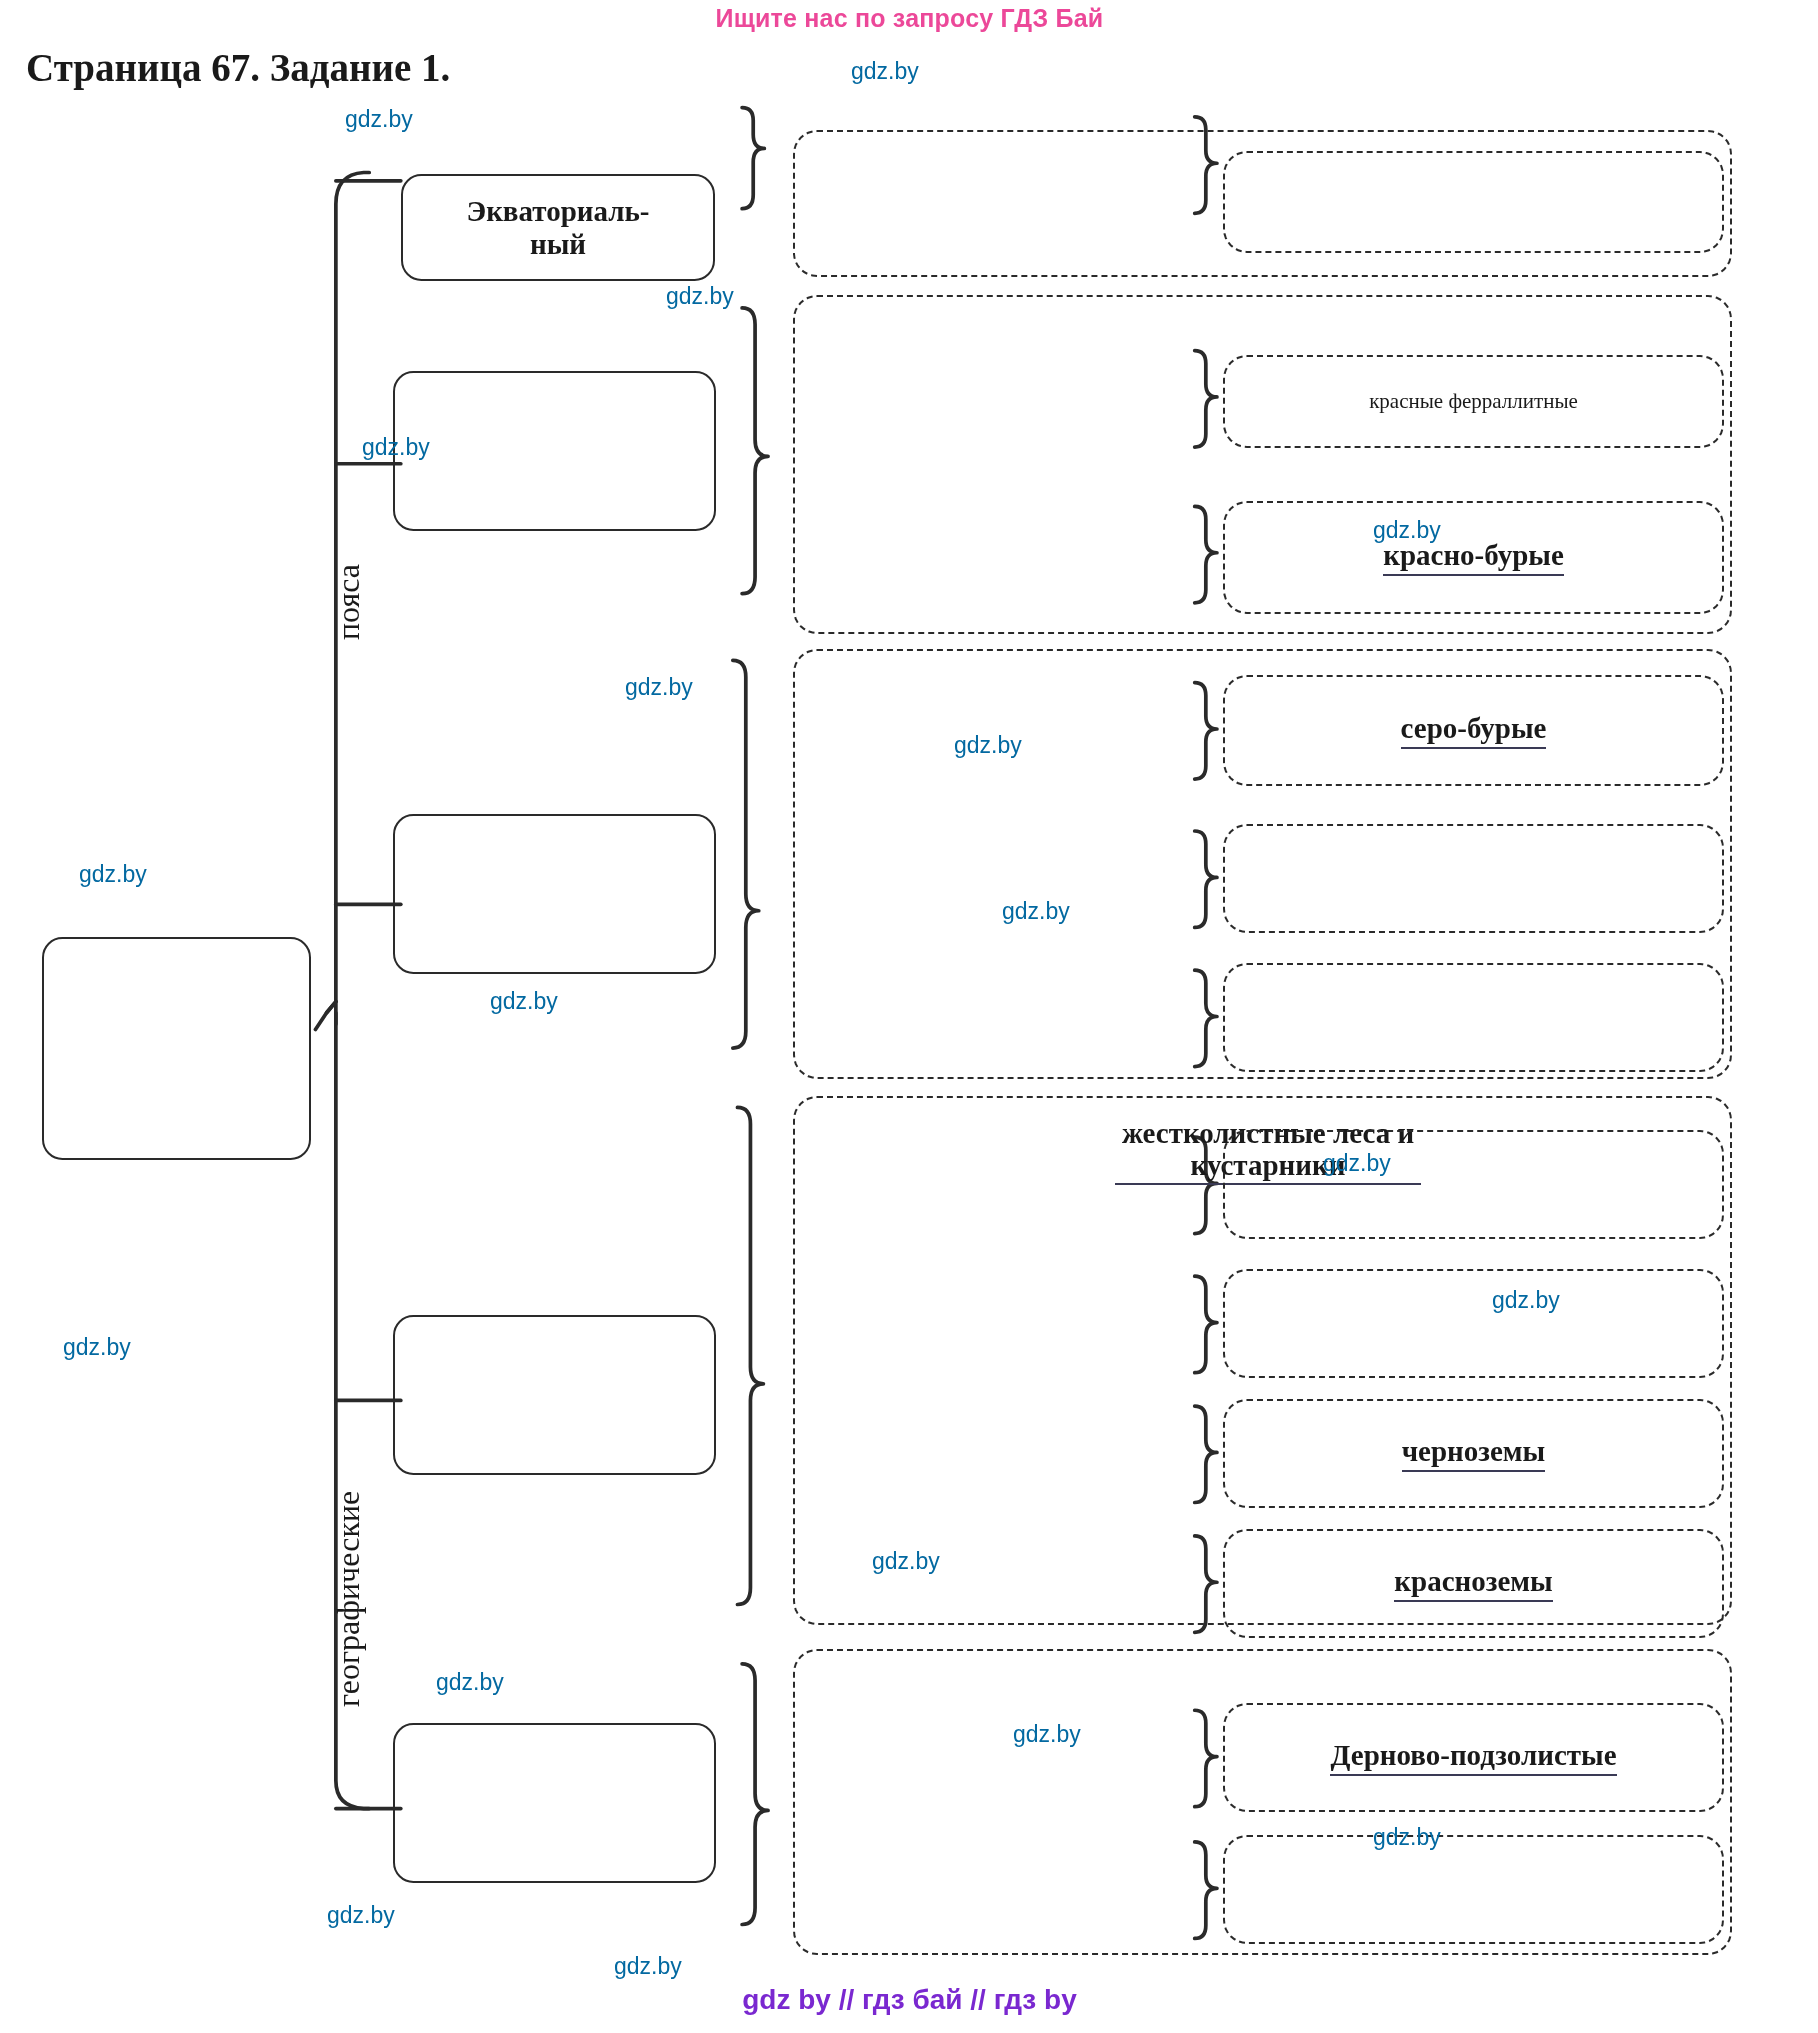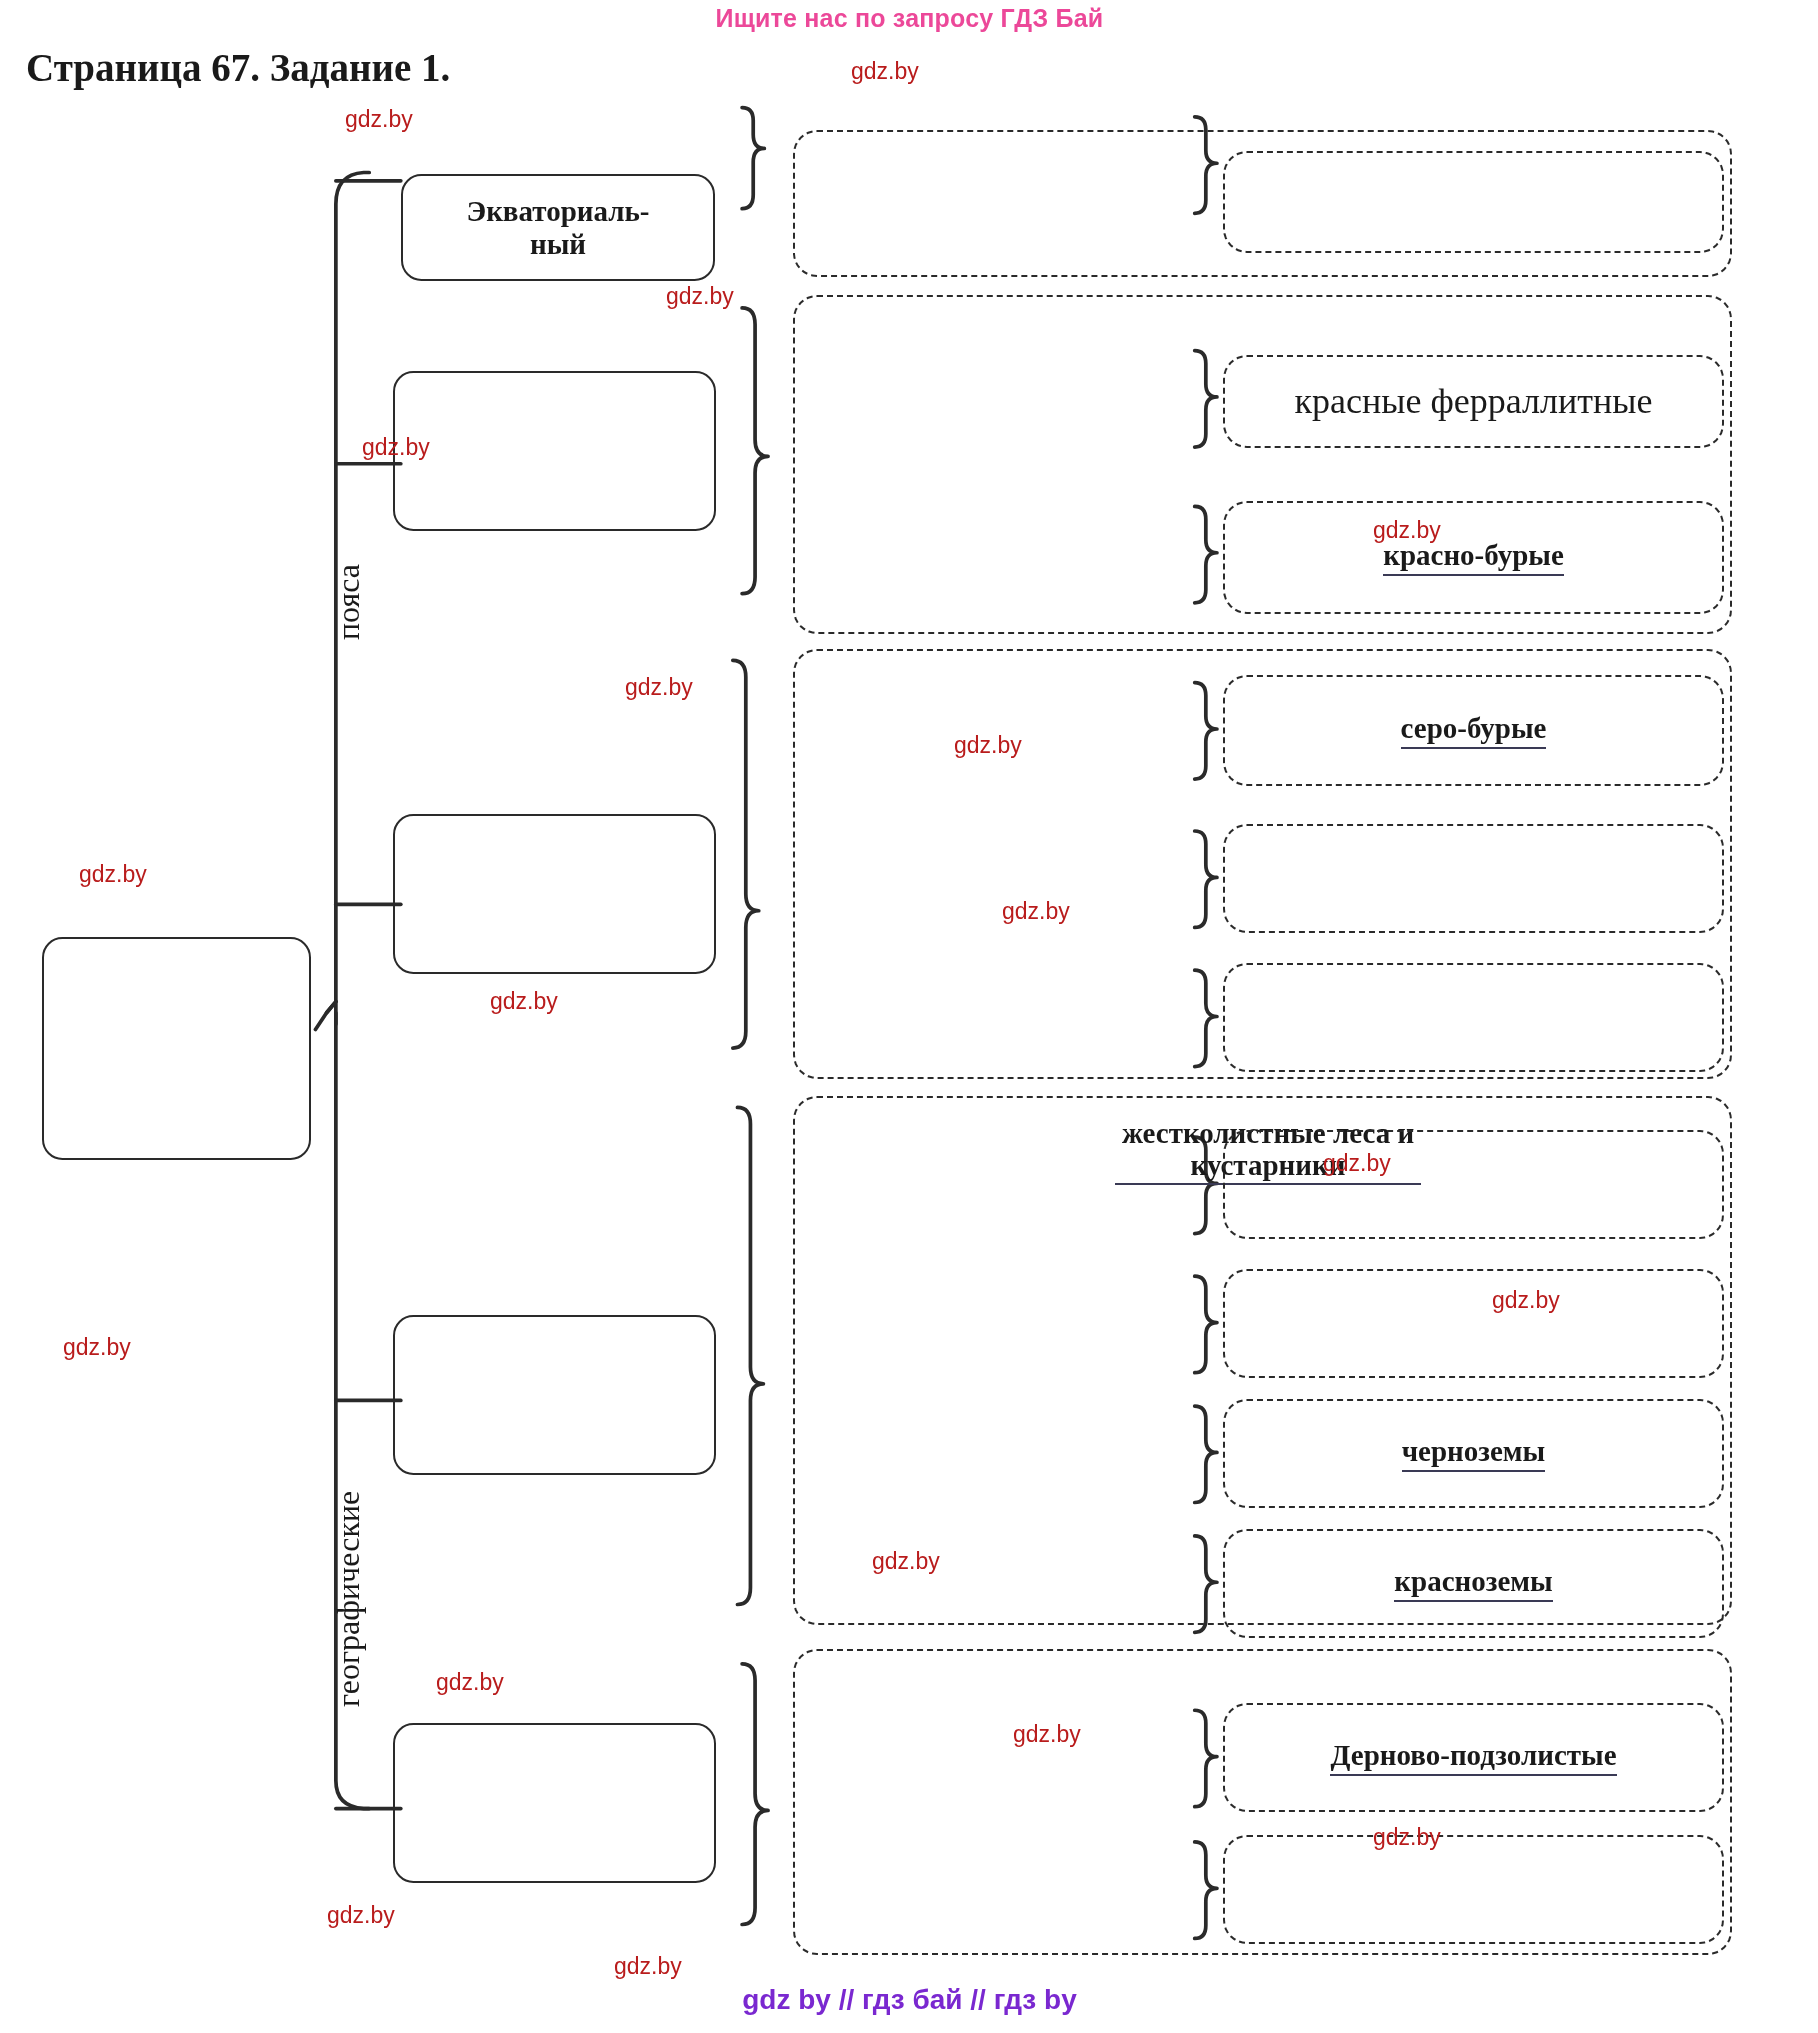--- a/index.html
+++ b/index.html
@@ -17,21 +17,21 @@
   }
   .page {
     position: absolute;
     inset: 0;
   }
   
   .wm {
     position: absolute;
     font-family: "Liberation Sans", sans-serif;
     font-size: 23px;
-    color: #b91c1c;
+    color: #0369a1;
     white-space: nowrap;
     pointer-events: none;
   }
   .top-banner {
     position: absolute;
     top: 3.7px;
     left: 0;
     width: 100%;
     text-align: center;
     font-family: "Liberation Sans", sans-serif;
@@ -78,21 +78,21 @@
     border: 2.8px dashed #2a2a2a;
     border-radius: 24px;
   }
   .lbl {
     font-weight: bold;
     font-size: 29px;
     padding: 0 11px;
   }
   .lbl-reg {
     font-weight: normal;
-    font-size: 36px;
+    font-size: 21px;
     padding: 0 11px;
   }
   .underline-txt {
     display: inline-block;
     border-bottom: 2.8px solid #3a3a55;
     padding-bottom: 1.9px;
   }
   
   .vlabel {
     position: absolute;

